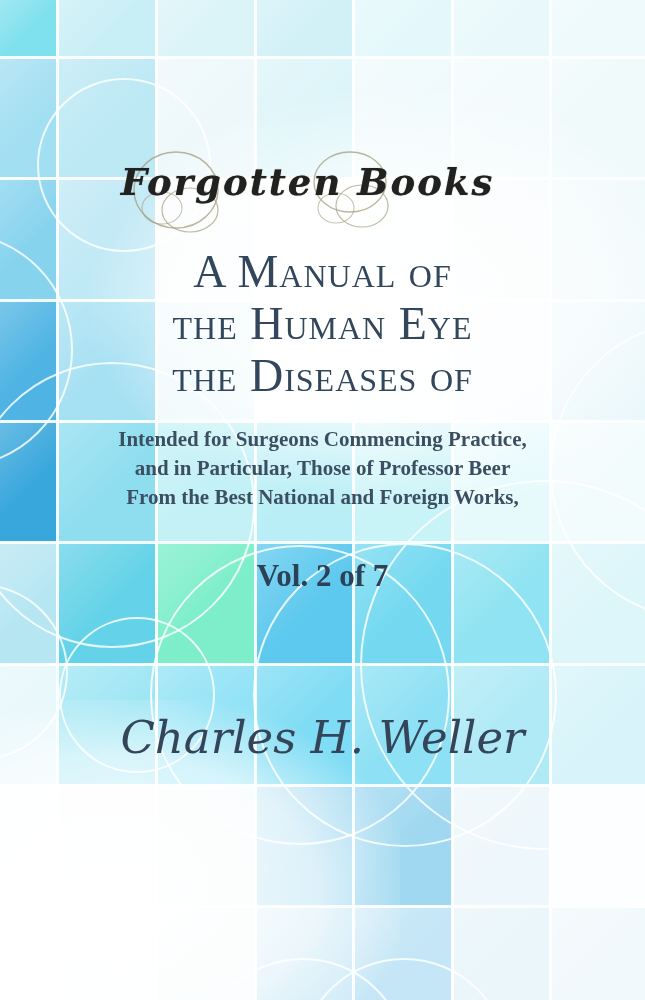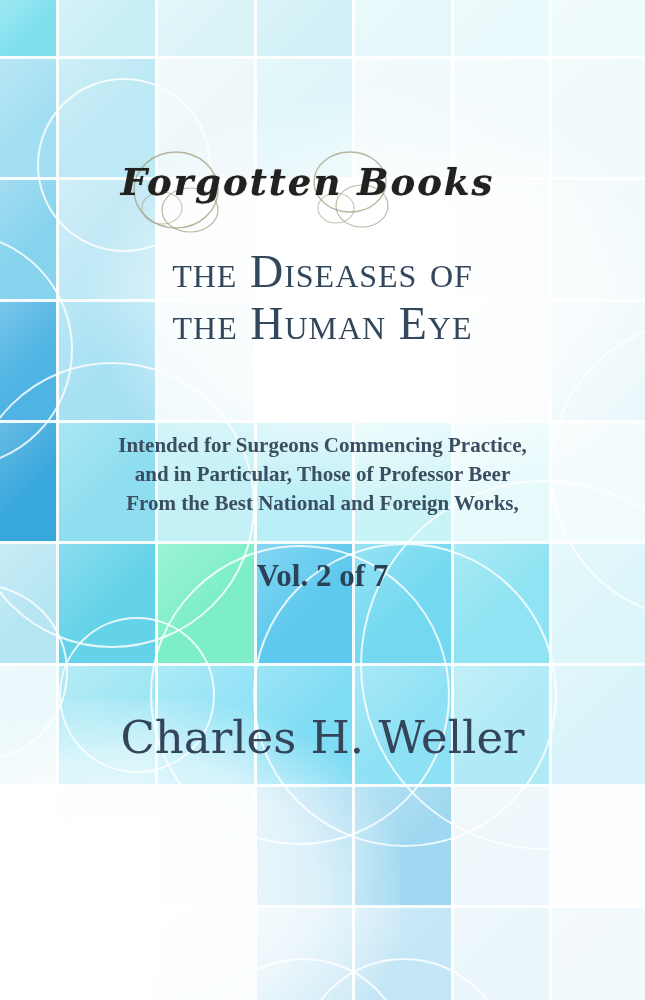--- a/index.html
+++ b/index.html
@@ -51,21 +51,21 @@
     font-variant:small-caps;
     font-weight:normal;
     font-size:46px;
     line-height:52px;
     letter-spacing:1px;
     color:#33475c;
   }
   .title-line{display:block;}
   
   .subtitle{
-    position:absolute;left:0;right:0;top:421px;margin:10px;
+    position:absolute;left:0;right:0;top:421px;margin:4px;
     text-align:center;
     font-weight:bold;
     font-size:21px;
     line-height:29px;
     color:#3c4e61;
   }
   .subtitle-line{display:block;}
   
   .volume{
     position:absolute;left:0;right:0;top:558px;
@@ -81,20 +81,21 @@
     font-family:"DejaVu Serif", serif;
     font-style:italic;
     font-size:40px;
     line-height:46px;
     color:#34455a;
   }
   .author{
     position:absolute;left:0;right:0;top:710px;
     text-align:center;
     font-family:"DejaVu Serif", serif;
+    font-style:italic;
     font-size:45px;
     line-height:56px;
     color:#34455a;
   }
 </style>
 </head>
 <body>
 
 <div class="canvas">
 
@@ -201,22 +202,23 @@
       <ellipse cx="92" cy="62" rx="28" ry="22" stroke="#a39d7d" stroke-width="1.2" opacity="0.7"></ellipse>
       <ellipse cx="64" cy="60" rx="20" ry="16" stroke="#a39d7d" stroke-width="1.1" opacity="0.6"></ellipse>
       <ellipse cx="252" cy="34" rx="36" ry="30" stroke="#a39d7d" stroke-width="1.4" opacity="0.75"></ellipse>
       <ellipse cx="264" cy="58" rx="26" ry="21" stroke="#a39d7d" stroke-width="1.2" opacity="0.7"></ellipse>
       <ellipse cx="238" cy="60" rx="18" ry="15" stroke="#a39d7d" stroke-width="1.1" opacity="0.6"></ellipse>
     </svg>
     <span class="logo-text">Forgotten Books</span>
   </div>
 
   <h1 class="title">
+    <span class="title-line">A Manual of</span>
+    <span class="title-line">the Human Eye</span>
     <span class="title-line">the Diseases of</span>
-    <span class="title-line">the Human Eye</span>
   </h1>
 
   <p class="subtitle">
     <span class="subtitle-line">Intended for Surgeons Commencing Practice,</span>
     <span class="subtitle-line">and in Particular, Those of Professor Beer</span>
     <span class="subtitle-line">From the Best National and Foreign Works,</span>
   </p>
 
   <div class="volume">Vol. 2 of 7</div>
 

